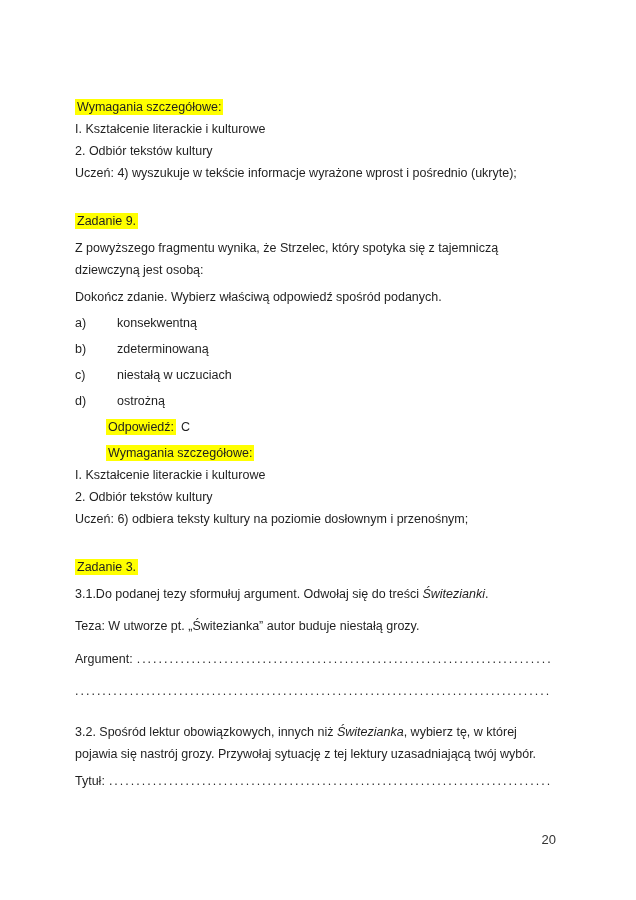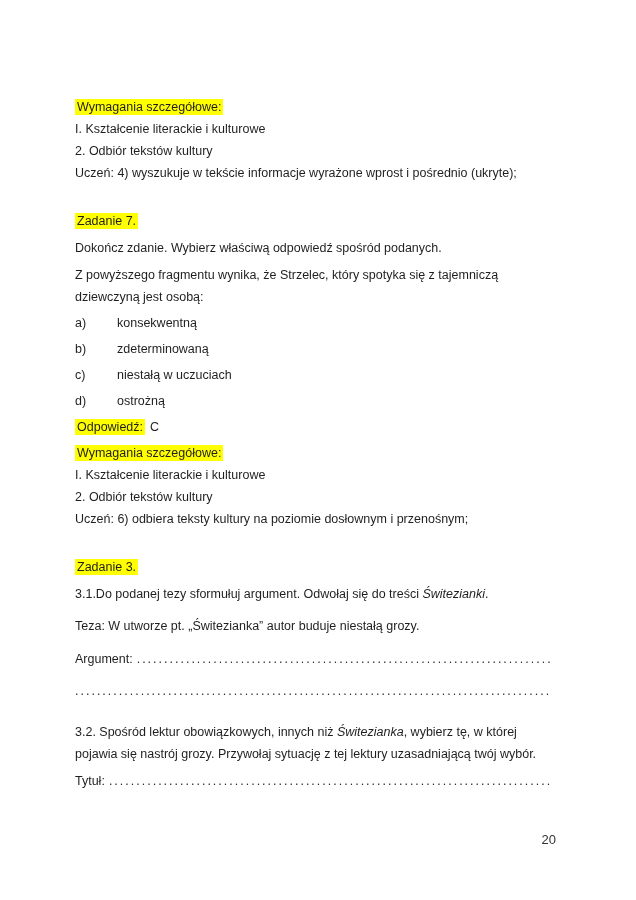--- a/index.html
+++ b/index.html
@@ -20,21 +20,21 @@
     top: 96px;
     line-height: 22px;
   }
   p { margin: 0; }
   .hl {
     background: #ffff00;
     padding: 1px 2px;
   }
   .mt-gap   { margin-top: 26px; }
   .mt-5     { margin-top: 5px; }
-  .mt-4     { margin-top: 4px; }
+  .mt-4     { margin-top: 4px; margin-left: 31px; }
   .mt-10    { margin-top: 10px; }
   .mt-11    { margin-top: 11px; }
   .mt-19    { margin-top: 19px; }
   .option {
     display: flex;
     margin-top: 4px;
   }
   .opt-label {
     width: 42px;
     flex: 0 0 42px;
@@ -66,23 +66,23 @@
 <body>
 
 <div class="page">
   <div class="content">
 
     <p><span class="hl">Wymagania szczegółowe:</span></p>
     <p>I. Kształcenie literackie i kulturowe</p>
     <p>2. Odbiór tekstów kultury</p>
     <p>Uczeń: 4) wyszukuje w tekście informacje wyrażone wprost i pośrednio (ukryte);</p>
 
-    <p class="mt-gap"><span class="hl">Zadanie 7.</span></p>
+    <p class="mt-gap"><span class="hl">Zadanie 9.</span></p>
+    <p class="mt-5">Z powyższego fragmentu wynika, że Strzelec, który spotyka się z tajemniczą dziewczyną jest osobą:</p>
     <p class="mt-5">Dokończ zdanie. Wybierz właściwą odpowiedź spośród podanych.</p>
-    <p class="mt-5">Z powyższego fragmentu wynika, że Strzelec, który spotyka się z tajemniczą dziewczyną jest osobą:</p>
 
     <div class="option">
       <span class="opt-label">a)</span>
       <span>konsekwentną</span>
     </div>
     <div class="option">
       <span class="opt-label">b)</span>
       <span>zdeterminowaną</span>
     </div>
     <div class="option">

